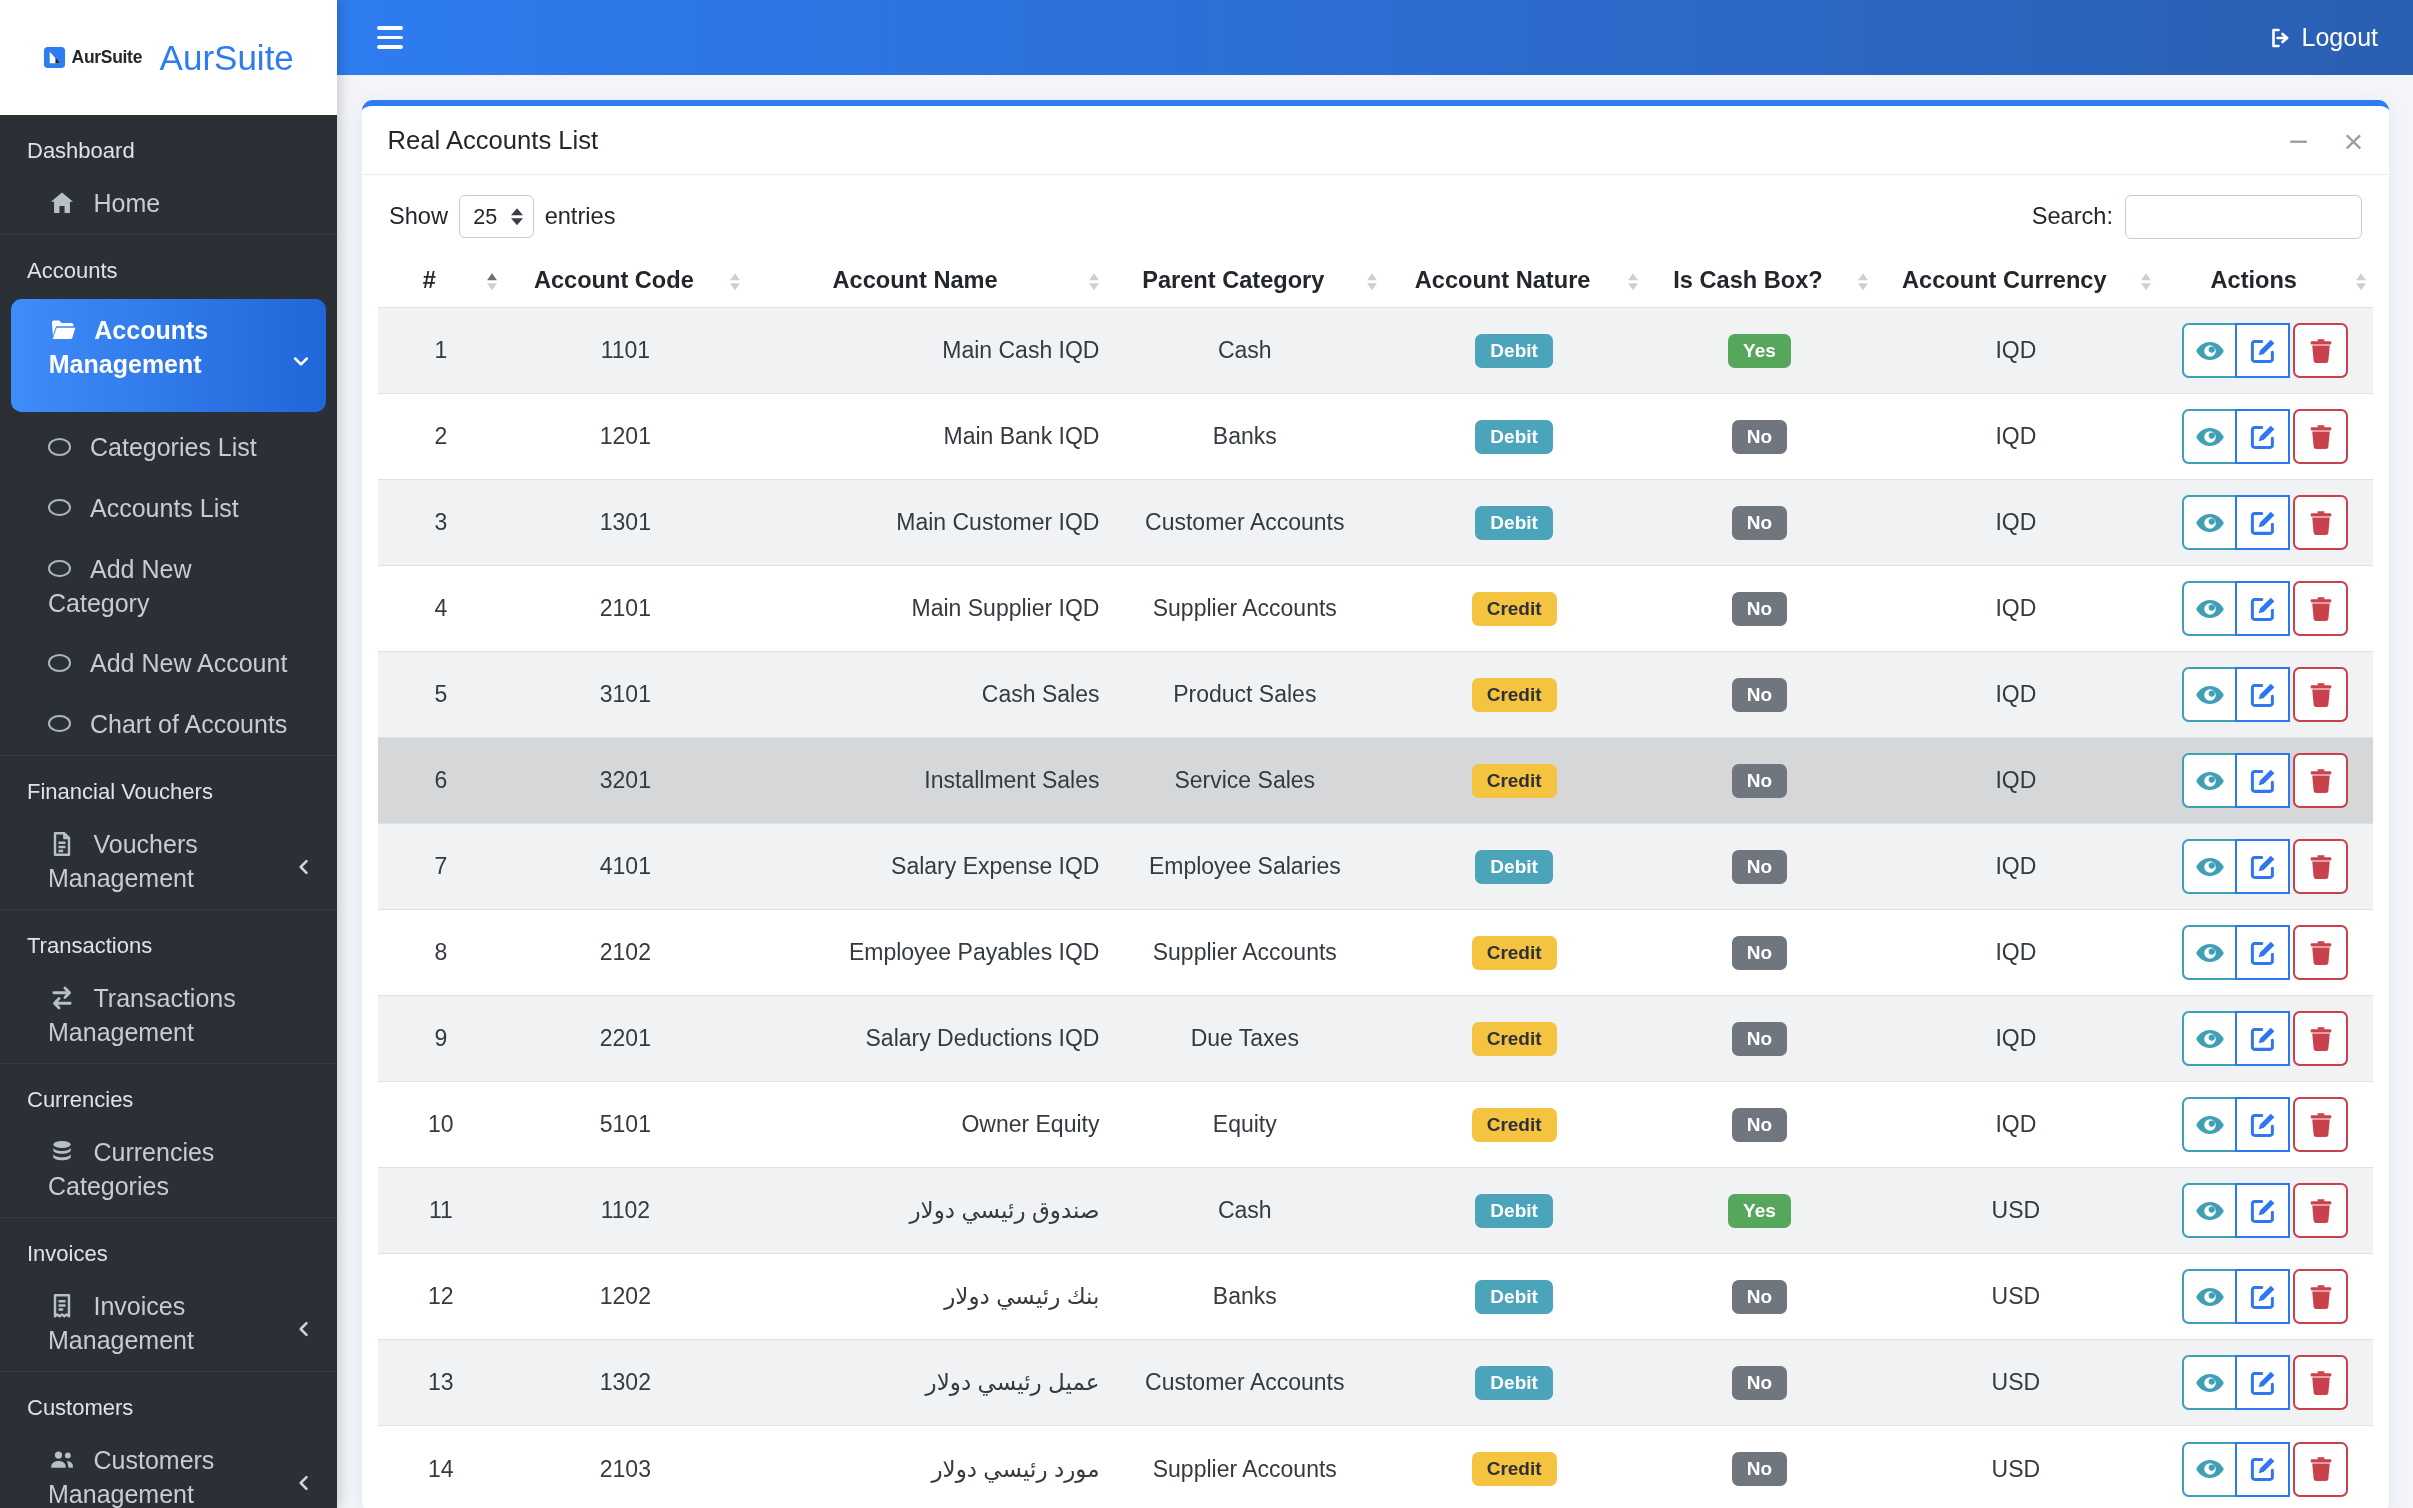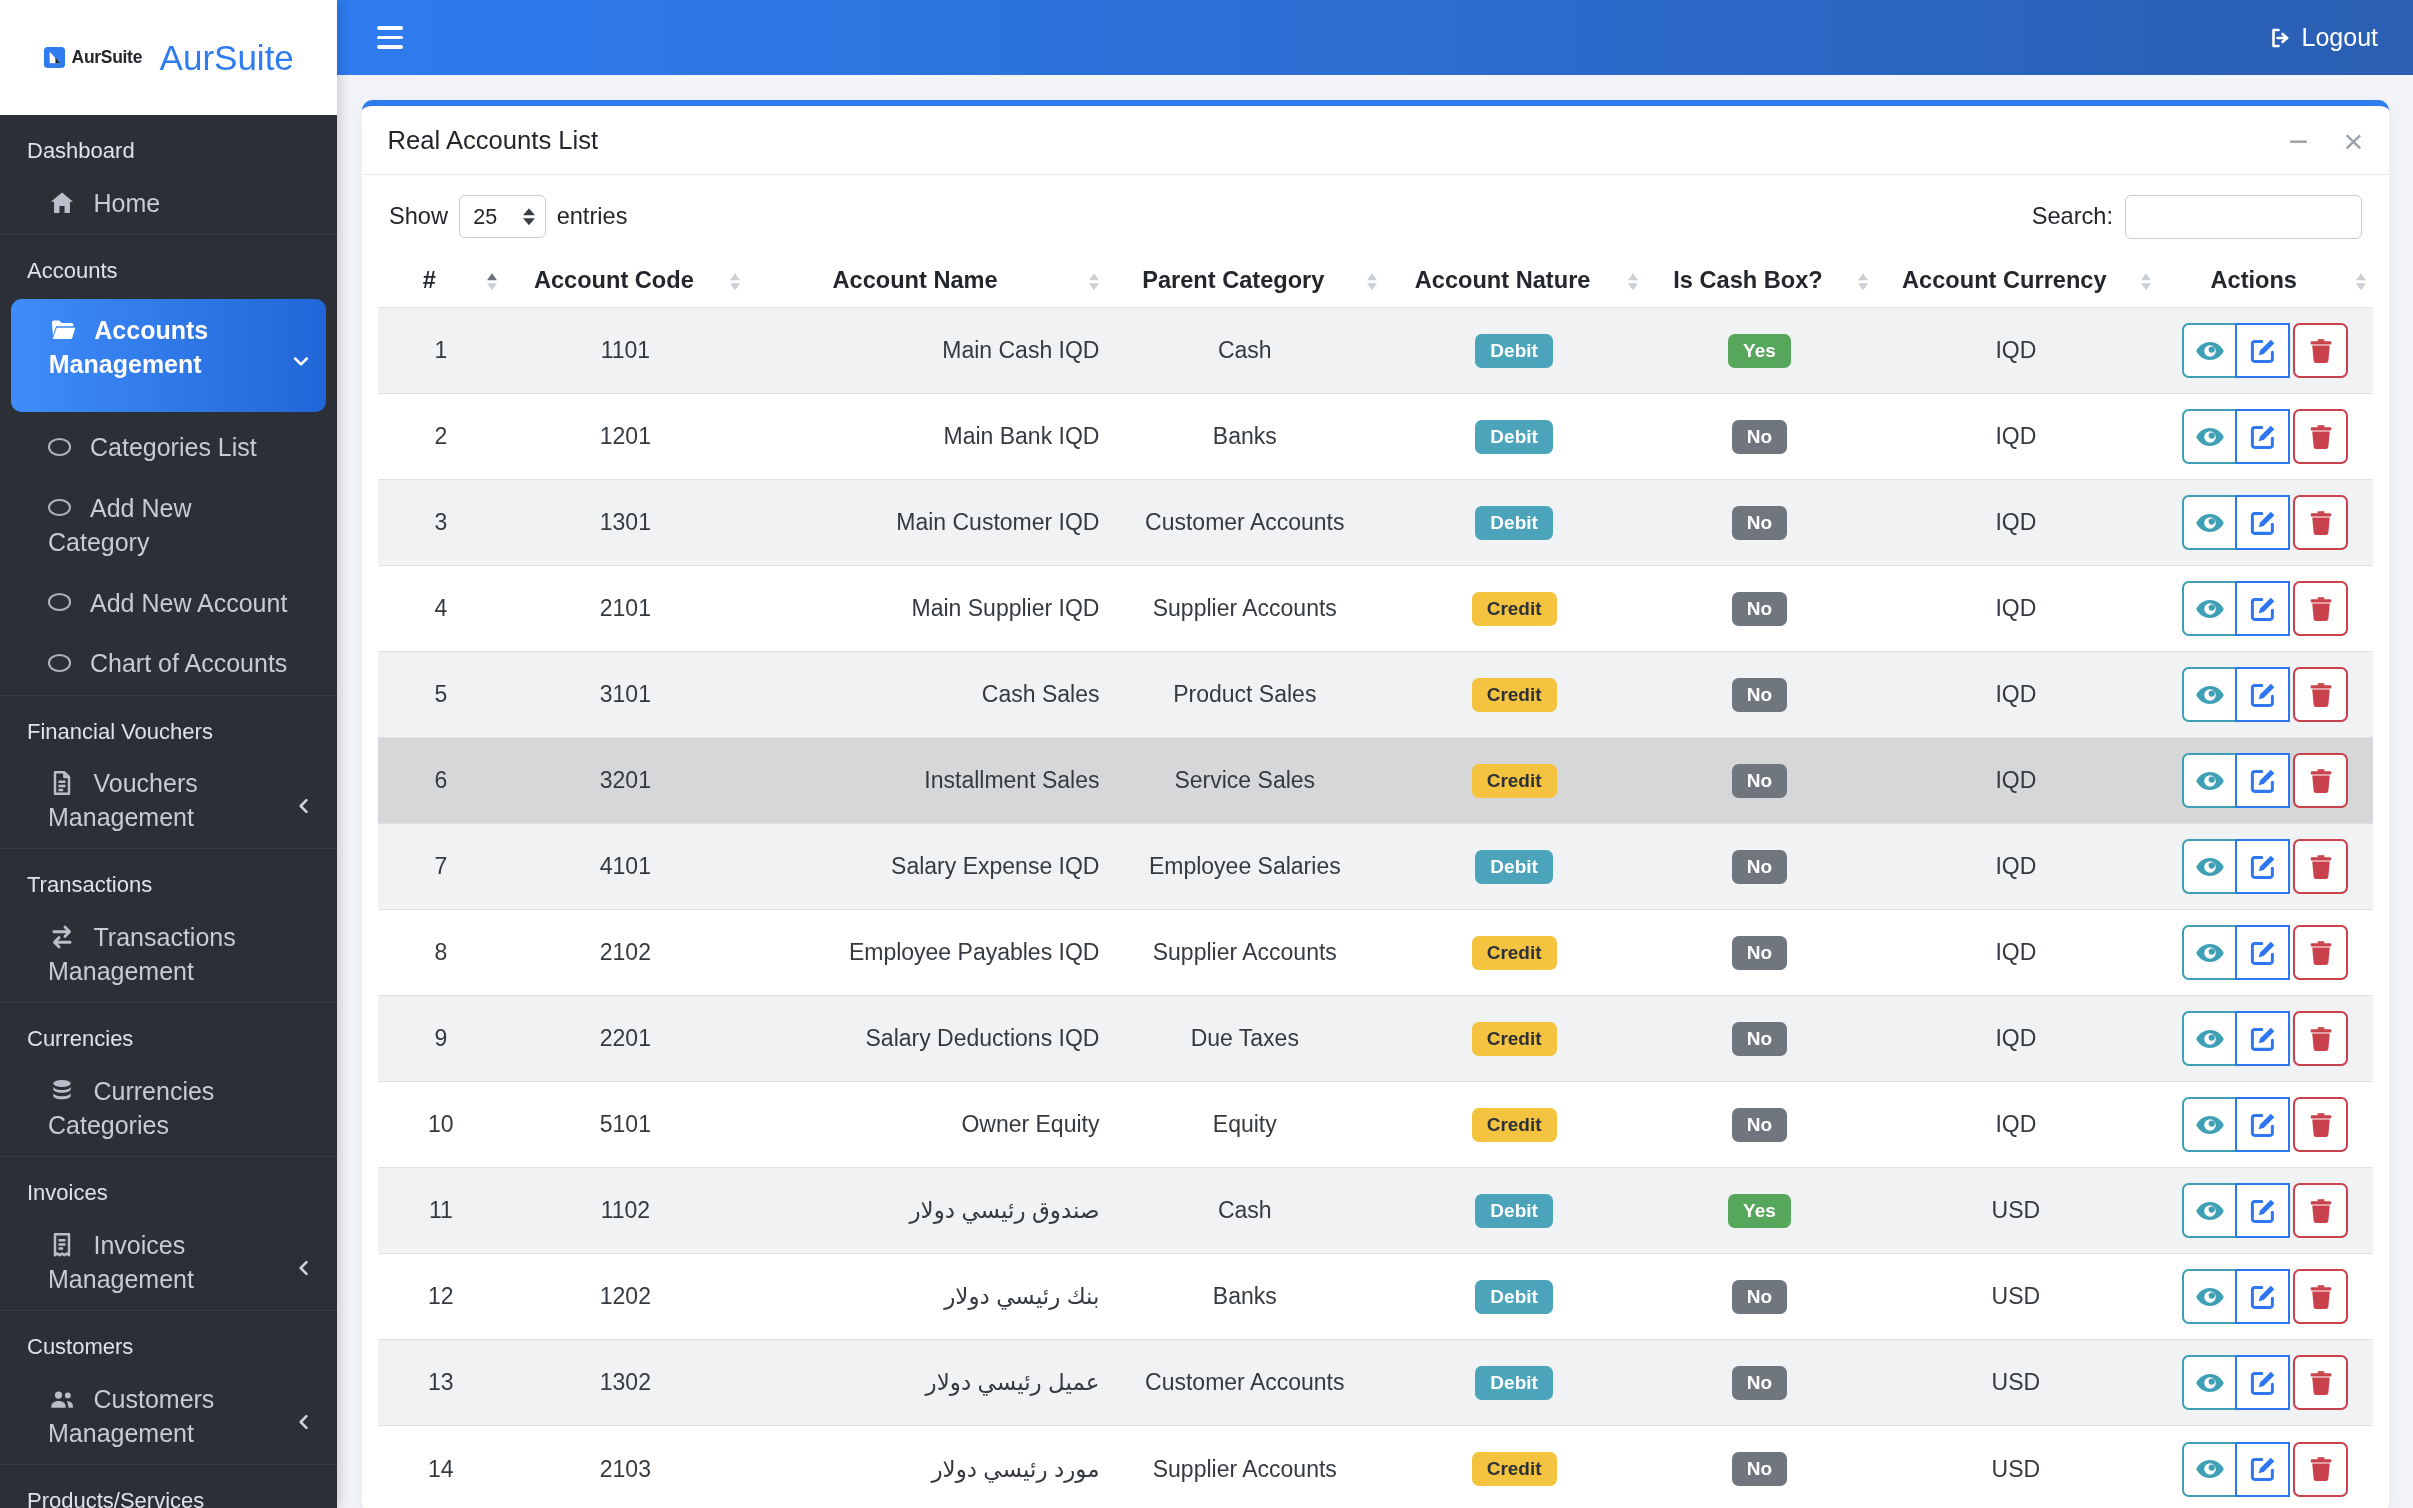--- a/index.html
+++ b/index.html
@@ -47,21 +47,21 @@
   .content{flex:1; padding:25px 24px 0 25px;}
   .card{background:#fff; border-radius:10.8px; border-top:6.7px solid var(--accent); box-shadow:0 4px 20px rgba(40,60,90,.08); height:100%; overflow:hidden;}
   .card-header{display:flex; align-items:center; justify-content:space-between; padding:17.5px 25.6px 16px; border-bottom:1.3px solid #e9ecef;}
   .card-title{font-size:25.6px; color:var(--text); font-weight:500;}
   .win-controls{display:flex; align-items:center; gap:35px; color:#9ba1a8;}
   .win-controls span{font-size:34px; line-height:1; cursor:pointer;}
 
   .controls{display:flex; align-items:center; justify-content:space-between; padding:20px 27px 17.5px;}
   .show-group{display:flex; align-items:center; gap:10.8px; font-size:23.6px;}
   .select-wrap{position:relative;}
-  .select-wrap select{appearance:none; -webkit-appearance:none; width:87px; height:43px; border:1.3px solid #c6ccd2; border-radius:6px; background:#fff; font-size:21.5px; font-family:inherit; color:var(--text); padding:0 30px 0 13.5px;}
+  .select-wrap select{appearance:none; -webkit-appearance:none; width:75px; height:43px; border:1.3px solid #c6ccd2; border-radius:6px; background:#fff; font-size:21.5px; font-family:inherit; color:var(--text); padding:0 30px 0 13.5px;}
   .carets{position:absolute; right:10.8px; top:50%; transform:translateY(-50%); display:flex; flex-direction:column; gap:3.4px; pointer-events:none;}
   .carets i{width:0; height:0; border-left:6px solid transparent; border-right:6px solid transparent;}
   .carets .up{border-bottom:7.4px solid #3a3f45;}
   .carets .dn{border-top:7.4px solid #3a3f45;}
   .search-group{display:flex; align-items:center; gap:12px; font-size:23.6px;}
   .search-group input{width:237px; height:44px; border:1.3px solid #c6ccd2; border-radius:6px; font-size:21.5px; font-family:inherit; padding:0 12px;}
 
   
   .table-wrap{padding:0 16px;}
   table{width:100%; border-collapse:collapse;}
@@ -114,20 +114,21 @@
               <path d="M12 3l9.5 8h-2.7v9.5h-4.6v-6h-4.4v6H5.2V11H2.5z"></path>
             </svg></span><span>Home</span></a>
         <div class="nav-section">Accounts</div>
         <a class="nav-item active"><span class="ic"><svg viewBox="0 0 24 24" fill="currentColor">
               <path d="M2.5 5.5A1.7 1.7 0 0 1 4.2 3.8h4.6l2 2.2h8.4a1.7 1.7 0 0 1 1.7 1.7v1.1H6.1L3.4 17z"></path>
               <path d="M6.6 10h16l-2.6 8.6a1.7 1.7 0 0 1-1.6 1.2H3.2z"></path>
             </svg></span><span>Accounts Management</span><span class="chev"><svg viewBox="0 0 24 24" fill="none" stroke="currentColor" stroke-width="3" stroke-linecap="round" stroke-linejoin="round">
               <path d="M5 9l7 7 7-7"></path>
             </svg></span></a>
         <a class="nav-item"><span class="ring"></span><span>Categories List</span></a>
+        <a class="nav-item"><span class="ring"></span><span>Accounts List</span></a>
         <a class="nav-item"><span class="ring"></span><span>Add New Category</span></a>
         <a class="nav-item"><span class="ring"></span><span>Add New Account</span></a>
         <a class="nav-item"><span class="ring"></span><span>Chart of Accounts</span></a>
         <div class="nav-section">Financial Vouchers</div>
         <a class="nav-item"><span class="ic"><svg viewBox="0 0 24 24" fill="none" stroke="currentColor" stroke-width="2.1" stroke-linejoin="round">
               <path d="M6 2.8h8l4 4v14.4H6z"></path>
               <path d="M14 2.8v4h4"></path>
               <path d="M9 11h6M9 14.5h6M9 18h4"></path>
             </svg></span><span>Vouchers Management</span><span class="chev"><svg viewBox="0 0 24 24" fill="none" stroke="currentColor" stroke-width="3" stroke-linecap="round" stroke-linejoin="round">
               <path d="M15 5l-7 7 7 7"></path>

